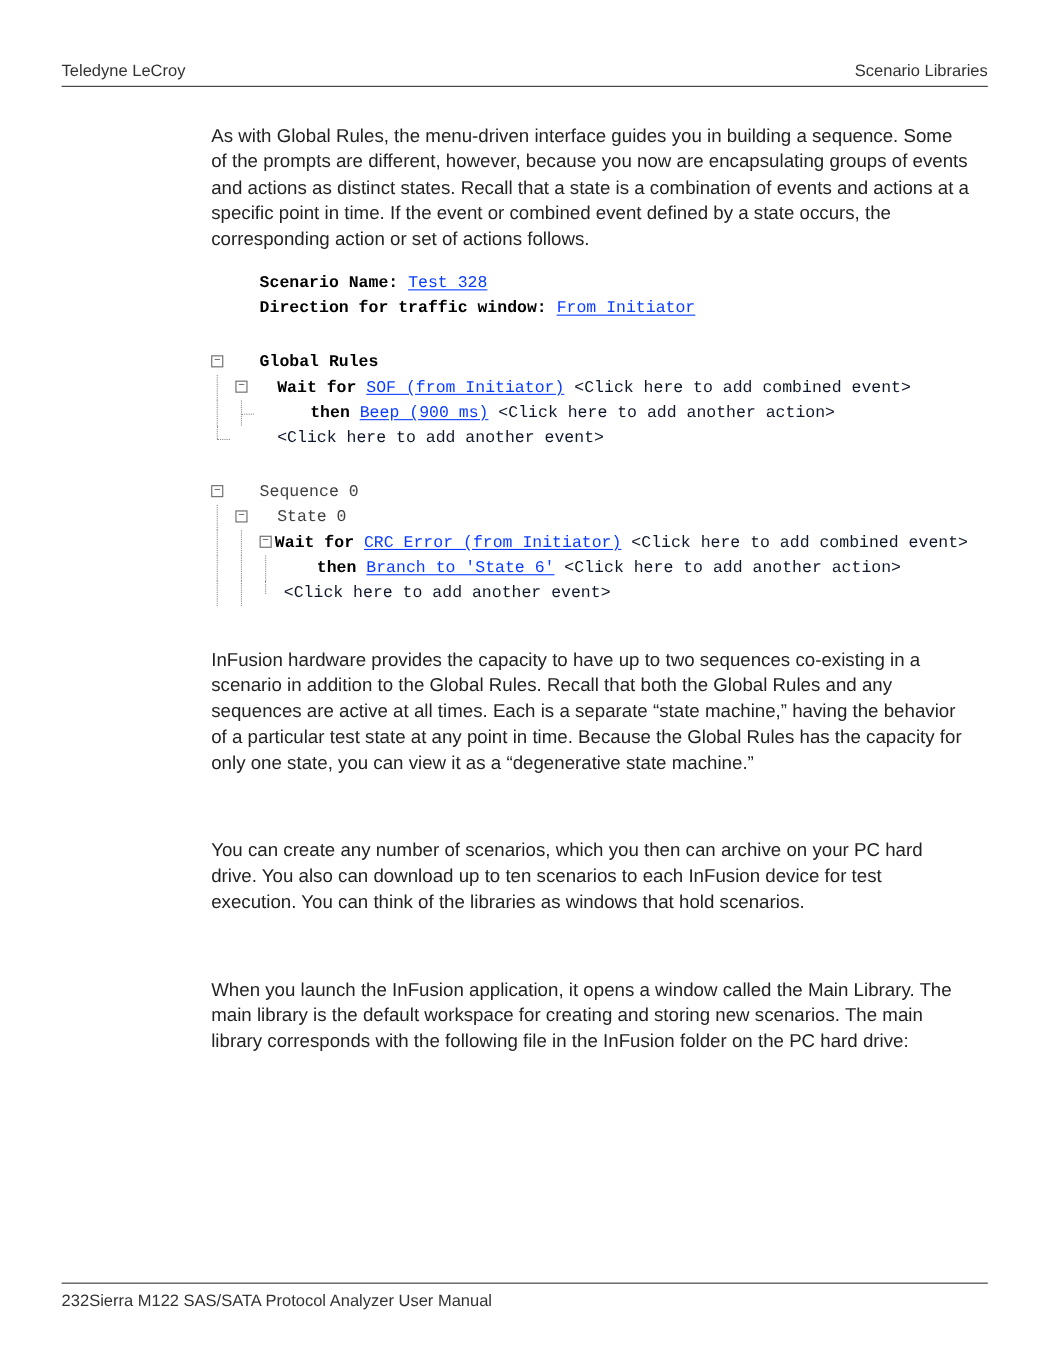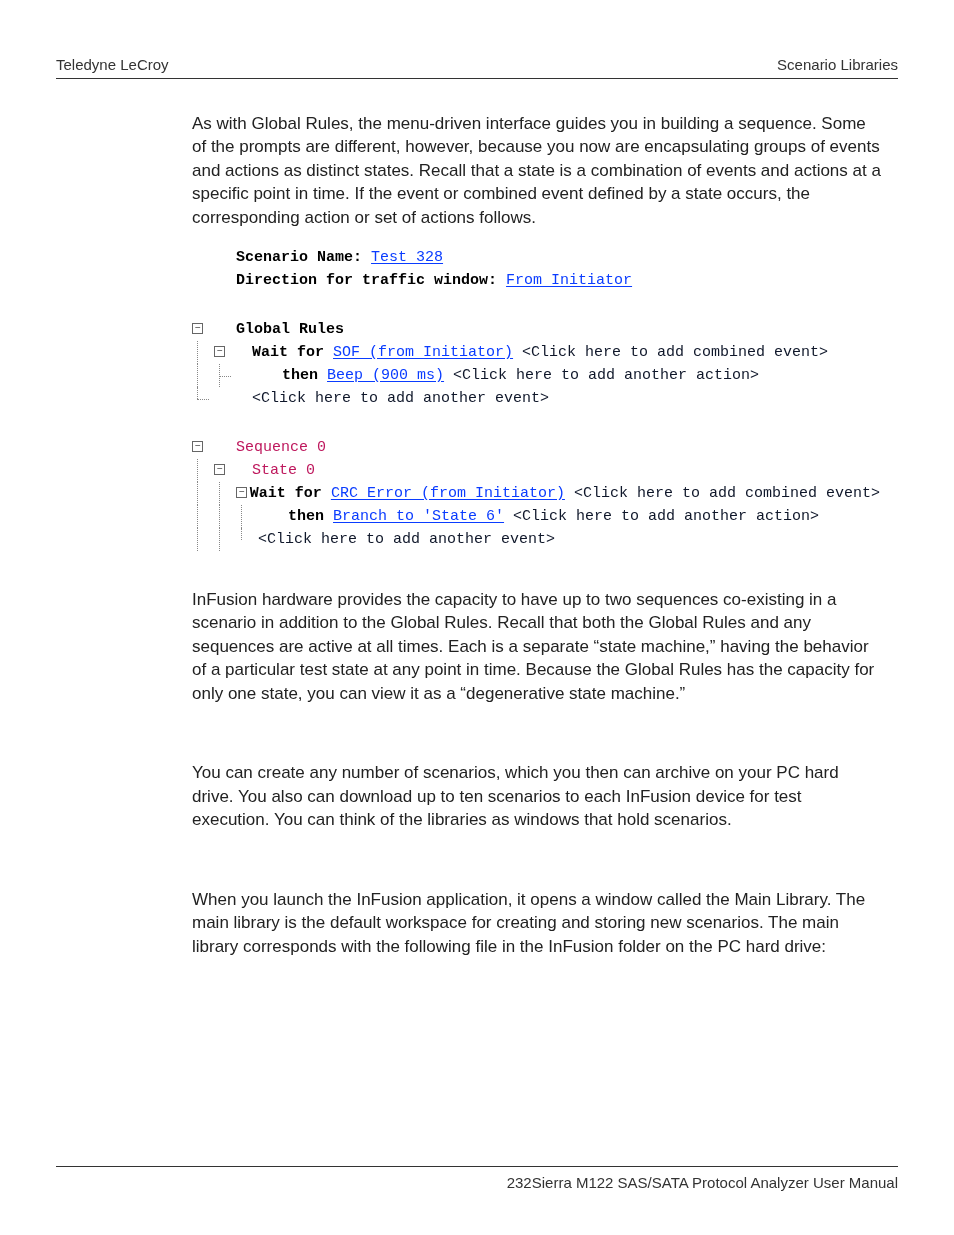--- a/index.html
+++ b/index.html
@@ -4,39 +4,39 @@
 <style>
   * { box-sizing: border-box; margin: 0; padding: 0; }
   html, body { width: 954px; height: 1235px; background: #fff; font-family: "Segoe UI", "Helvetica Neue", Arial, sans-serif; color: #222; }
   .page { position: relative; width: 954px; height: 1235px; }
   .hdr { position: absolute; top: 56px; left: 56px; right: 56px; display: flex; justify-content: space-between; font-size: 15px; color: #333; }
   .hr { position: absolute; top: 78px; left: 56px; right: 56px; border-top: 1px solid #333; }
   .body { position: absolute; top: 112px; left: 192px; width: 690px; font-size: 17px; line-height: 1.38; color: #222; }
   .para { margin-bottom: 22px; }
   .gap { height: 34px; }
   .bold { font-weight: 700; }
-  .ftr { position: absolute; bottom: 44px; left: 56px; right: 56px; display: flex; justify-content: flex-end; font-size: 15px; color: #333; }
+  .ftr { position: absolute; bottom: 44px; left: 56px; right: 56px; display: flex; justify-content: flex-start; font-size: 15px; color: #333; }
   .hr2 { position: absolute; bottom: 68px; left: 56px; right: 56px; border-top: 1px solid #333; }
 
   
   .fig { position: absolute; top: 246px; left: 190px; width: 690px; font-family: "Courier New", monospace; font-size: 15px; line-height: 1.55; color: #000; }
   .row { white-space: nowrap; display: flex; align-items: flex-start; height: 23px; position: relative; }
   .gut { display: inline-block; width: 46px; position: relative; height: 23px; }
   .vline { position: absolute; left: 7px; top: 0; bottom: 0; width: 0; border-left: 1px dotted #888; }
   .vline2 { position: absolute; left: 29px; top: 0; bottom: 0; width: 0; border-left: 1px dotted #888; }
   .vline3 { position: absolute; left: 51px; top: 0; bottom: 0; width: 0; border-left: 1px dotted #888; }
   .tee { position: absolute; left: 7px; top: 50%; width: 12px; border-top: 1px dotted #888; }
   .tee2 { position: absolute; left: 29px; top: 50%; width: 12px; border-top: 1px dotted #888; }
   .box { display: inline-block; width: 11px; height: 11px; border: 1px solid #666; background: #fff; position: absolute; left: 2px; top: 5px; text-align: center; line-height: 9px; font-size: 10px; color: #444; }
   .box.b2 { left: 24px; }
   .box.b3 { left: 46px; }
   .kw { color: #000; font-weight: 700; }
   .link { color: #0a3cff; text-decoration: underline; text-underline-offset: 2px; }
   .hint { color: #0f172a; text-decoration-color: #bbb; text-underline-offset: 2px; }
-  .teal { color: #be185d; }
+  .teal { color: #404040; }
   .ind1 { padding-left: 16px; }
   .ind2 { padding-left: 46px; }
   .ind0 { padding-left: 0; }
 </style>
 </head>
 <body>
 
 <div class="page">
 
   <div class="hdr">

